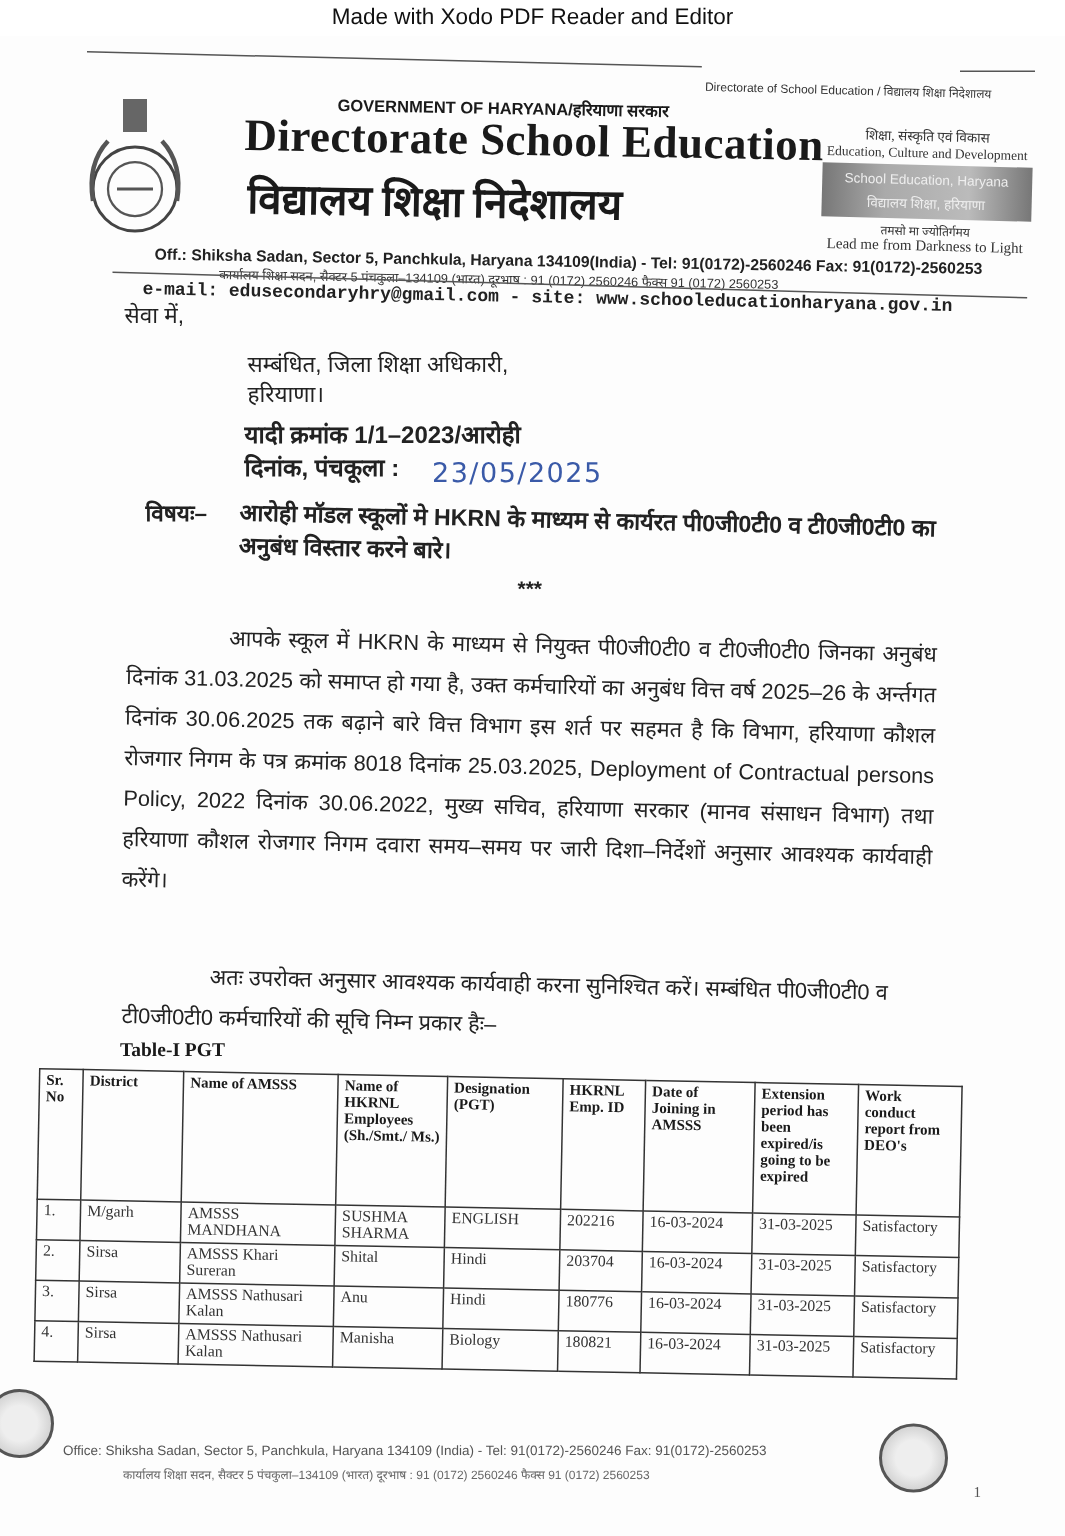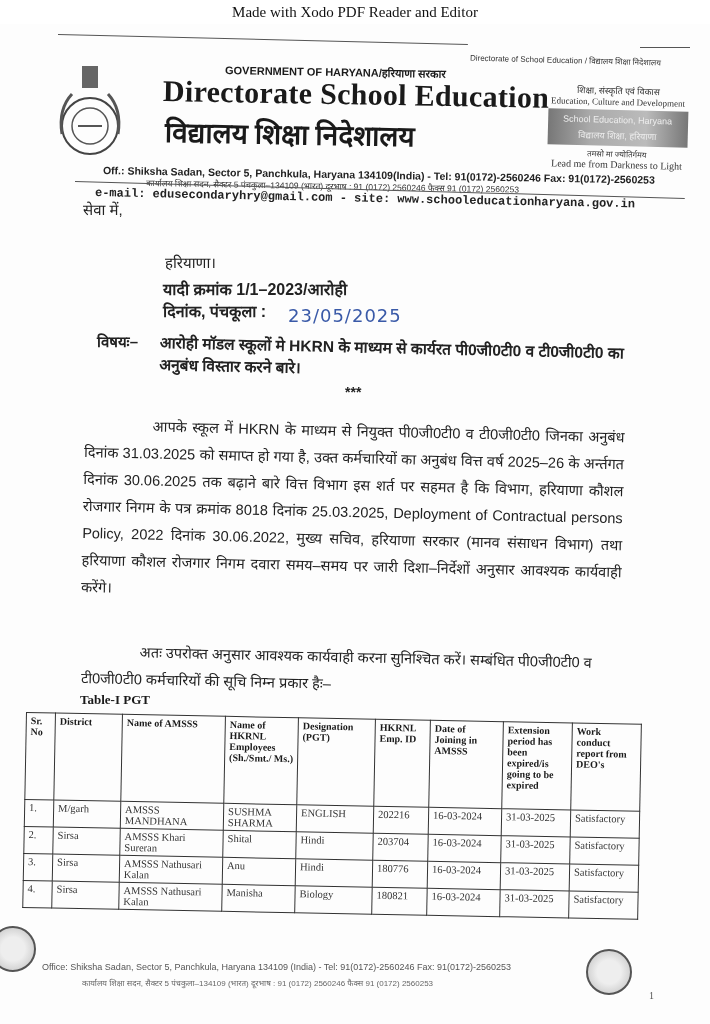--- a/index.html
+++ b/index.html
@@ -1,17 +1,17 @@
 <!DOCTYPE html>
 <html><head>
 <meta charset="utf-8">
 <style>
   html, body { margin:0; padding:0; }
   body { width:710px; height:1024px; background:#ffffff; position:relative; overflow:hidden; font-family:"Liberation Serif", serif; color:#1a1a1a; }
-  .topbar { position:absolute; top:0; left:0; width:710px; height:24px; text-align:center; font-family:Liberation Serif, serif; font-size:15px; line-height:24px; color:#111; }
+  .topbar { position:absolute; top:0; left:0; width:710px; height:24px; text-align:center; font-family:Liberation Sans, sans-serif; font-size:15px; line-height:24px; color:#111; }
   .page { position:absolute; top:24px; left:0; width:710px; height:1000px; background:#fdfdfd; }
   .rule { position:absolute; height:1px; background:#555; transform-origin:left center; }
   .emblem { position:absolute; left:50px; top:40px; width:80px; height:100px; }
   .gov { position:absolute; left:225px; top:40px; font-family:"Liberation Sans", sans-serif; font-weight:bold; font-size:11px; transform:rotate(1deg); }
   .title-en { position:absolute; left:163px; top:50px; font-size:30px; font-weight:bold; transform:rotate(1deg); transform-origin:left; letter-spacing:0.3px; }
   .title-hi { position:absolute; left:165px; top:88px; font-size:28px; font-weight:bold; transform:rotate(1deg); transform-origin:left; }
   .right-head { position:absolute; left:470px; top:30px; font-family:"Liberation Sans", sans-serif; font-size:8px; transform:rotate(1.5deg); color:#333; }
   .right-block { position:absolute; left:540px; top:60px; width:155px; text-align:center; transform:rotate(1.5deg); }
   .right-block .l1 { font-size:9px; color:#333; }
   .right-block .l2 { font-size:9px; color:#333; }
@@ -81,20 +81,21 @@
     <div class="l3">तमसो मा ज्योतिर्गमय</div>
     <div class="l4">Lead me from Darkness to Light</div>
   </div>
 
   <div class="addr">Off.: Shiksha Sadan, Sector 5, Panchkula, Haryana 134109(India) - Tel: 91(0172)-2560246 Fax: 91(0172)-2560253</div>
   <div class="addr-hi">कार्यालय  शिक्षा सदन, सैक्टर 5 पंचकुला–134109 (भारत) दूरभाष : 91 (0172) 2560246  फैक्स 91 (0172) 2560253</div>
   <div class="email">e-mail: edusecondaryhry@gmail.com - site: www.schooleducationharyana.gov.in</div>
   <div class="rule" style="left:75px;top:157px;width:610px;transform:rotate(1.6deg);"></div>
 
   <div class="abs body-text seva">सेवा में,</div>
+  <div class="abs body-text to1">सम्बंधित, जिला शिक्षा अधिकारी,</div>
   <div class="abs body-text to2">हरियाणा।</div>
   <div class="abs body-text ref">यादी क्रमांक 1/1–2023/आरोही</div>
   <div class="abs body-text date-label">दिनांक, पंचकूला :</div>
   <div class="abs date-val">23/05/2025</div>
 
   <div class="abs body-text subject-label">विषयः–</div>
   <div class="abs body-text subject">आरोही मॉडल स्कूलों मे HKRN के माध्यम से कार्यरत पी0जी0टी0 व टी0जी0टी0 का अनुबंध विस्तार करने बारे।</div>
   <div class="abs body-text stars">***</div>
 
   <div class="abs body-text para"><span class="indent"></span><span>आपके स्कूल में HKRN के माध्यम से नियुक्त पी0जी0टी0 व टी0जी0टी0 जिनका अनुबंध दिनांक 31.03.2025 को समाप्त हो गया है, उक्त कर्मचारियों का अनुबंध वित्त वर्ष 2025–26 के अर्न्तगत दिनांक 30.06.2025 तक बढ़ाने बारे वित्त विभाग इस शर्त पर सहमत है कि विभाग, हरियाणा कौशल रोजगार निगम के पत्र क्रमांक 8018 दिनांक 25.03.2025, Deployment of Contractual persons Policy, 2022 दिनांक 30.06.2022, मुख्य सचिव, हरियाणा सरकार (मानव संसाधन विभाग) तथा हरियाणा कौशल रोजगार निगम दवारा समय–समय पर जारी दिशा–निर्देशों अनुसार आवश्यक कार्यवाही करेंगे।</span></div>

